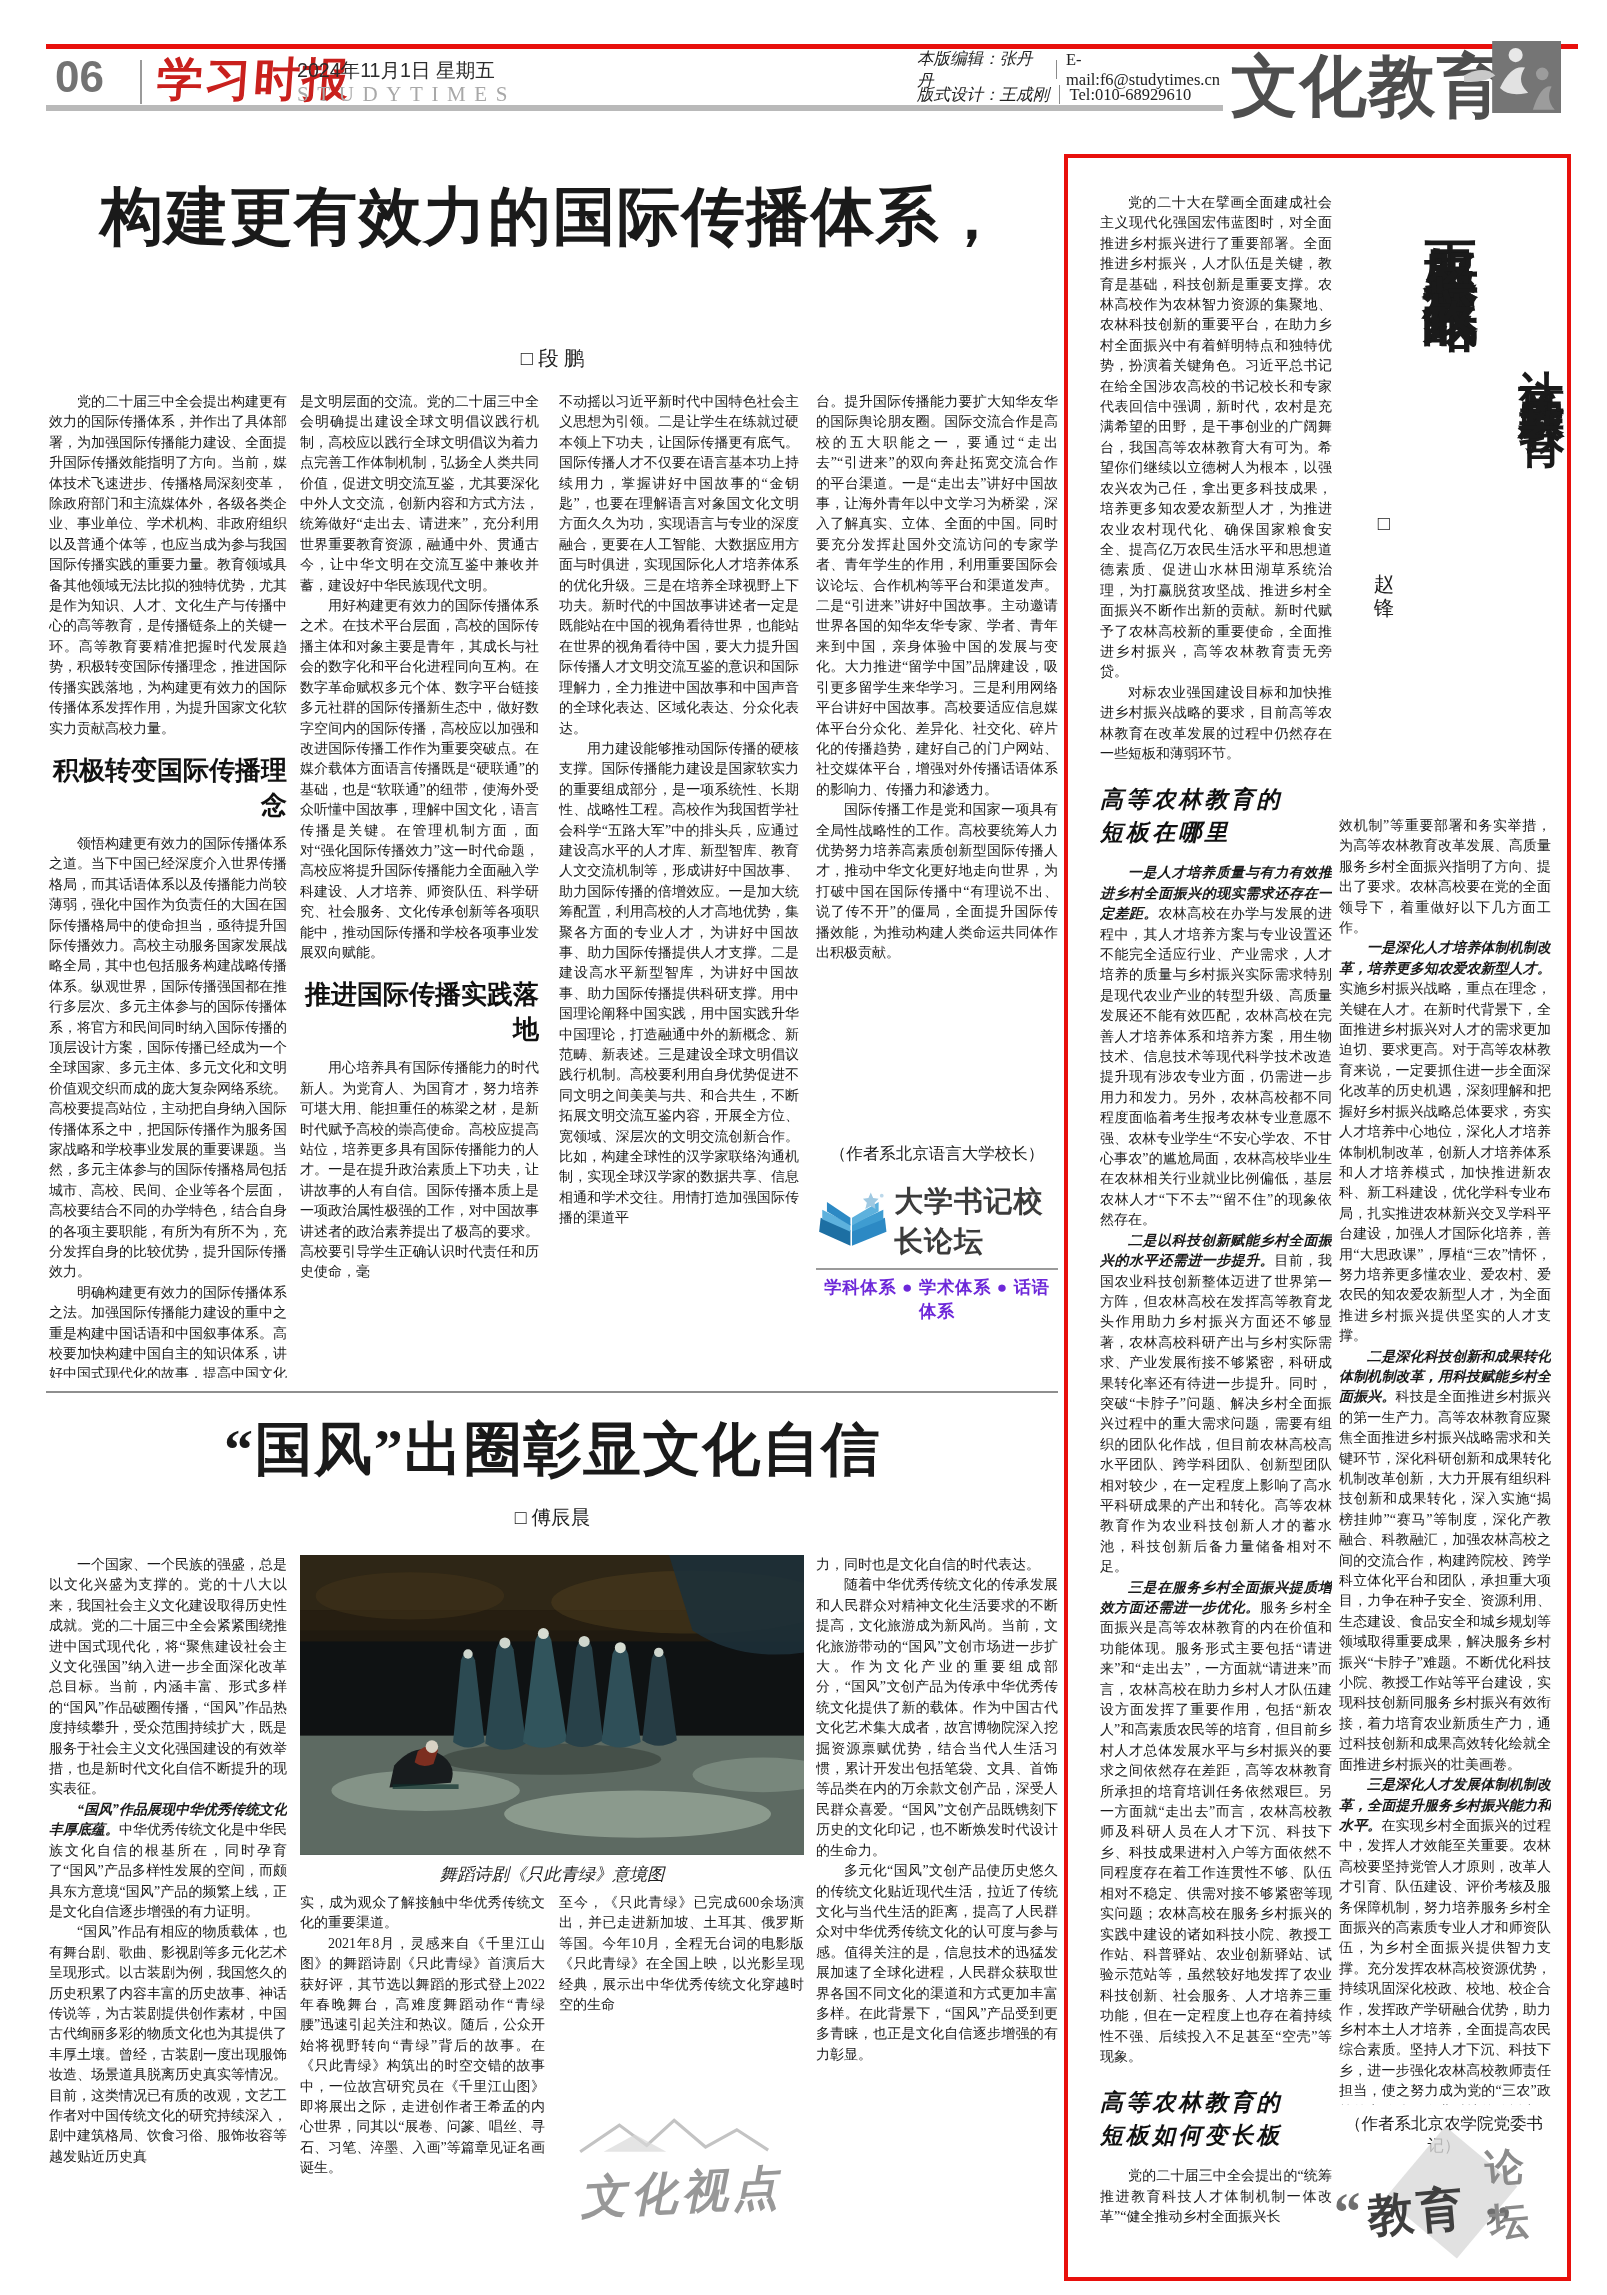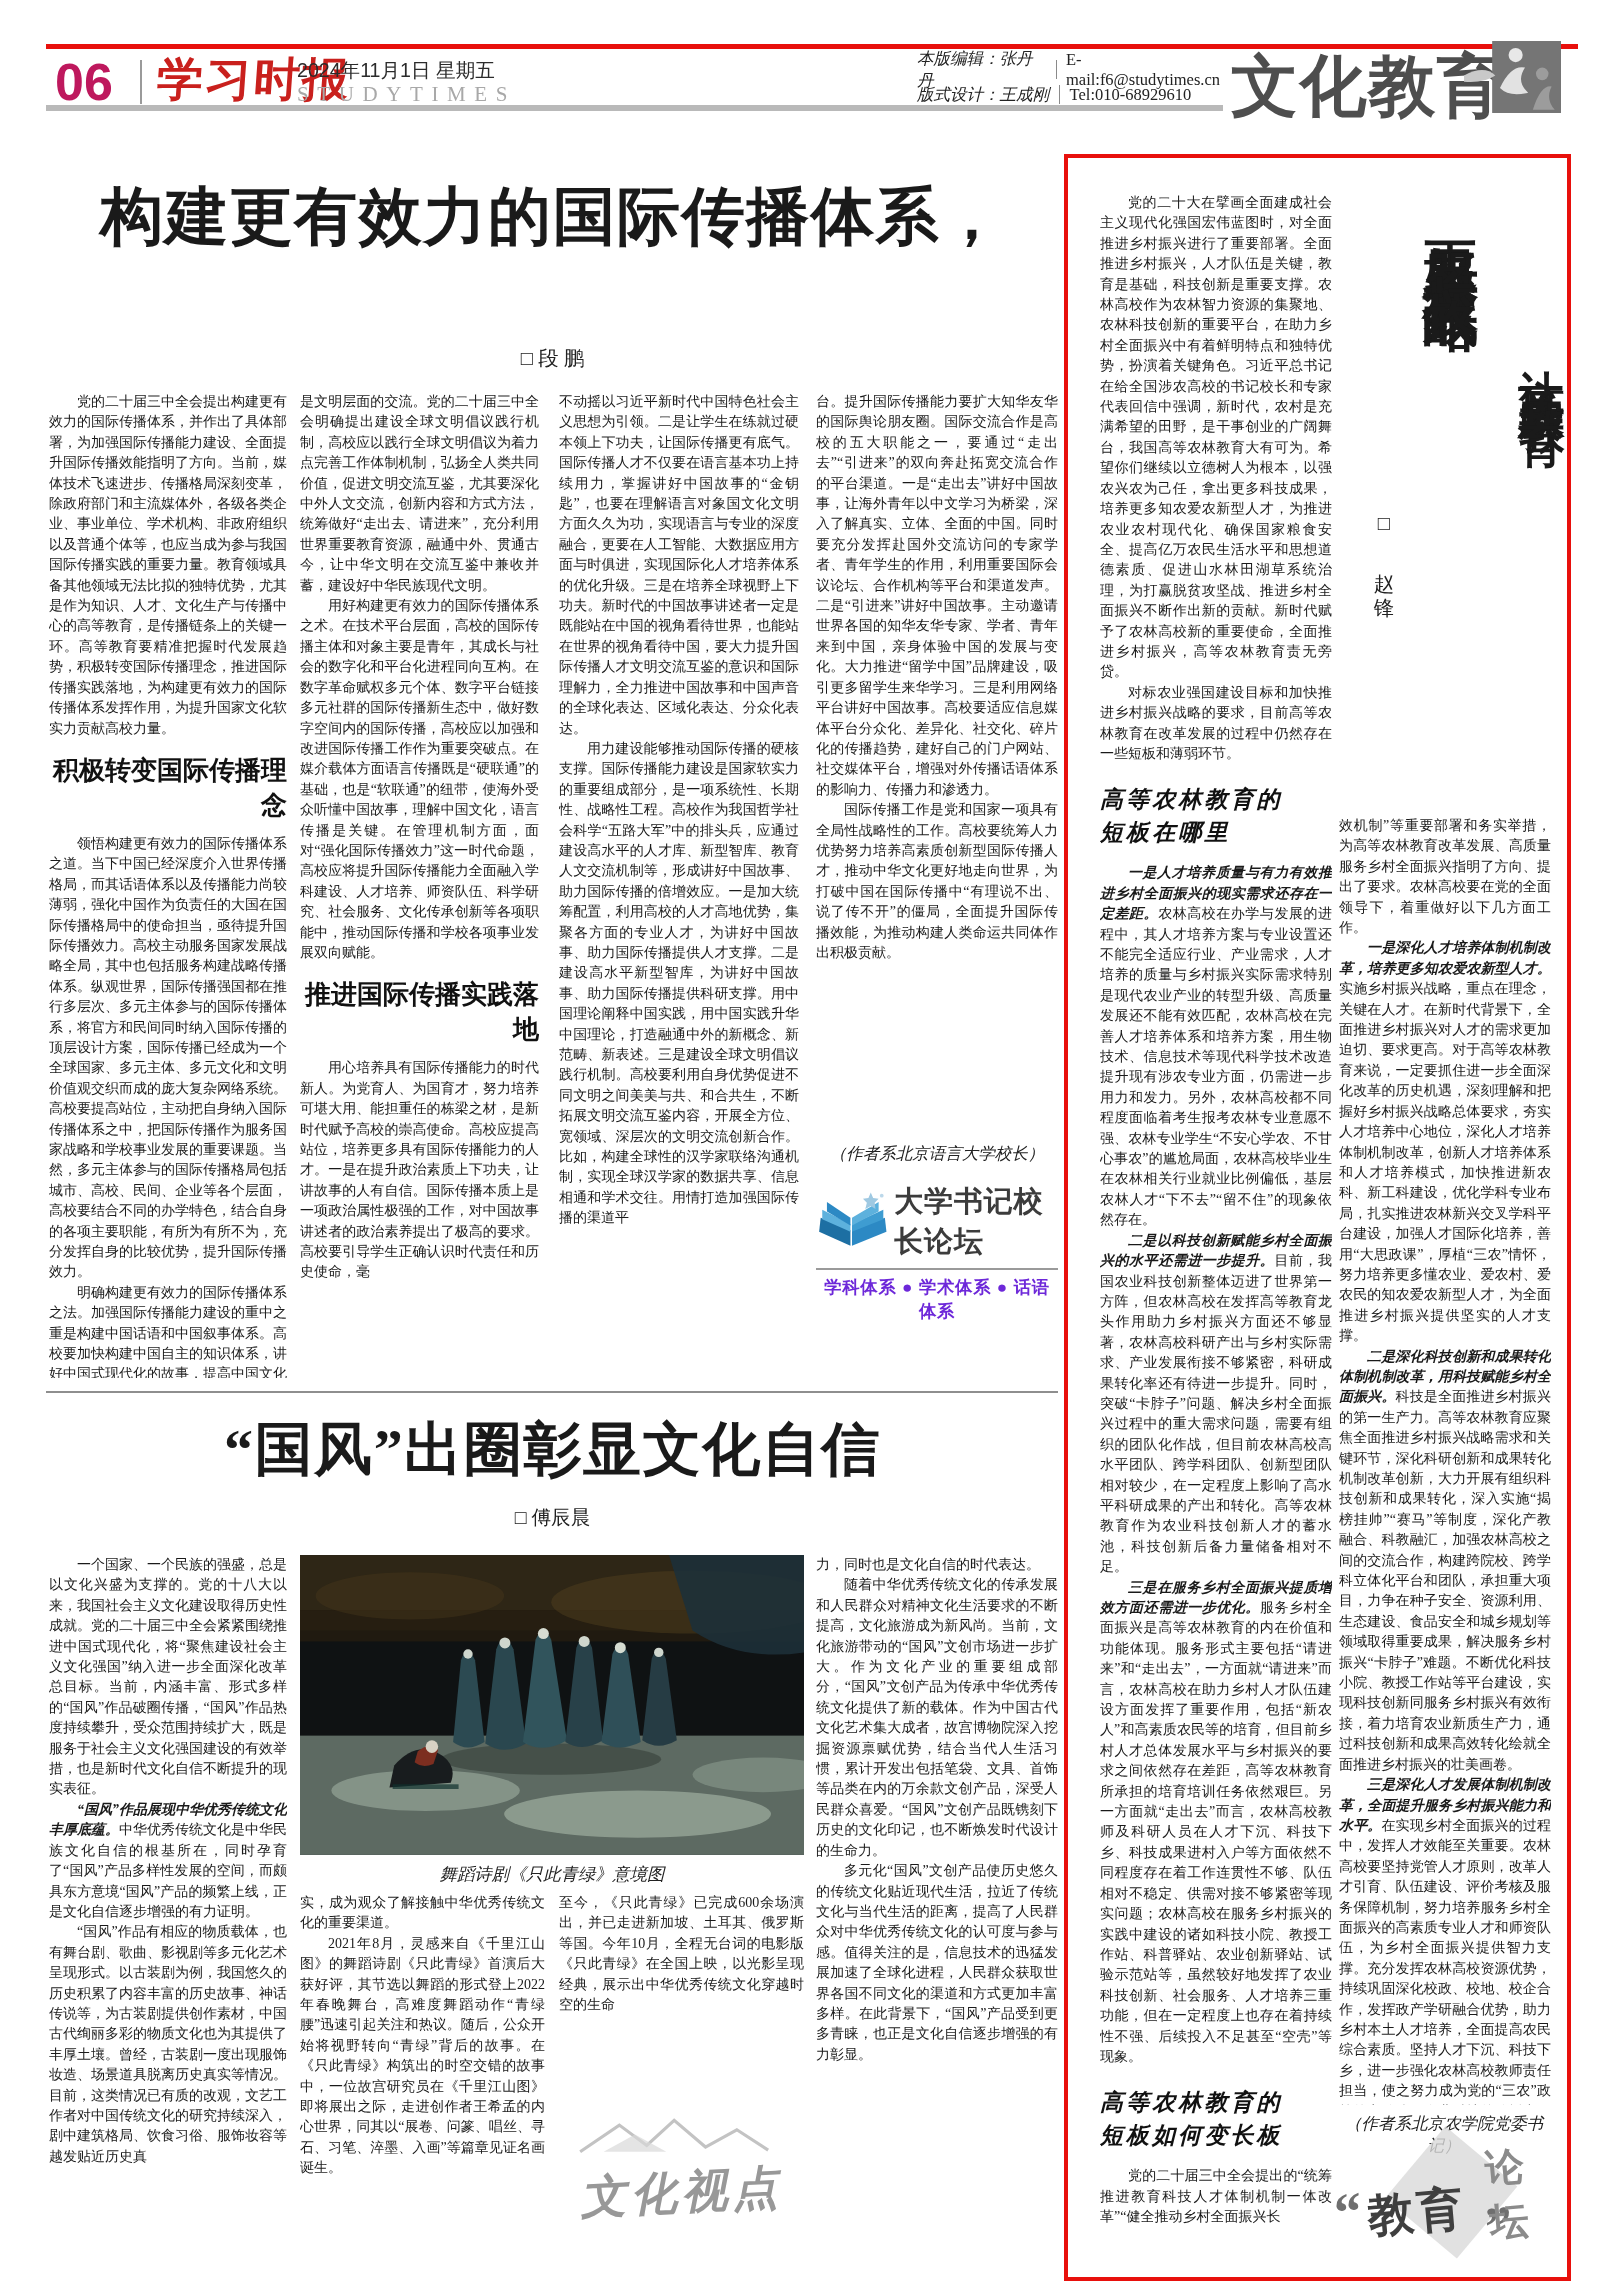--- a/index.html
+++ b/index.html
@@ -1,21 +1,21 @@
 <!DOCTYPE html>
 <html style="font-size:12.6px"><head>
 <meta charset="utf-8">
 <style>
   html,body{margin:0;padding:0;background:#e9e9e9;}
   #page{position:relative;width:1607px;height:2295px;background:#ffffff;overflow:hidden;
         font-family:"Liberation Serif",serif;color:#1a1a1a;}
   .abs{position:absolute;}
   
   .rule-red{left:46px;top:44px;width:1532px;height:4.7px;background:#e8100c;}
-  .hdr-num{left:55px;top:52px;font-family:"Liberation Sans",sans-serif;font-size:52px;font-weight:bold;color:#be185d;}
+  .hdr-num{left:55px;top:52px;font-family:"Liberation Sans",sans-serif;font-size:44px;font-weight:bold;color:#737373;}
   .hdr-div{left:140px;top:60px;width:2.4px;height:44px;background:#9a9a9a;}
   .masthead{left:157px;top:49px;font-size:46px;font-weight:bold;color:#c9201d;letter-spacing:2.4px;transform:skewX(-4deg);}
   .hdr-date{left:297px;top:57px;font-family:"Liberation Sans",sans-serif;font-size:19.6px;color:#2b2b2b;}
   .hdr-en{left:297px;top:82px;font-size:21px;color:#a8a8a8;letter-spacing:8.6px;}
   .ed-block{left:917px;top:57px;width:314px;font-size:16.5px;color:#222;}
   .ed-row{display:flex;align-items:center;height:25px;}
   .ed-label{width:133px;font-style:italic;}
   .ed-sep{width:0.8px;height:19px;background:#8a8a8a;margin:0 9.4px;}
   .section-ttl{left:1231px;top:41px;font-family:"Liberation Sans",sans-serif;font-size:67px;font-weight:bold;color:#4e4e4e;letter-spacing:1.6px;}
   .hdr-logo{left:1464px;top:41px;width:97px;height:72px;}
@@ -23,21 +23,21 @@
   
   .col{position:absolute;overflow:hidden;font-size:14px;line-height:20.4px;text-align:justify;}
   .p{margin:0;text-indent:2em;text-align:justify;}
   .cont{margin:0;text-indent:0;text-align:justify;}
   .sub{font-family:"Liberation Sans",sans-serif;font-weight:bold;font-size:26px;line-height:35px;
        text-align:right;text-indent:0;margin:14px 0 11px 0;color:#111;}
   .ksub{font-weight:bold;font-style:italic;font-size:23px;line-height:33px;text-align:left;
         text-indent:0;margin:19px 0 14px 0;letter-spacing:3.1px;color:#111;}
   .ksub span{display:block;}
   .klead{font-style:italic;font-weight:bold;}
-  .note{text-align:center;font-style:italic;font-size:16.5px;color:#222;}
+  .note{text-align:center;font-size:16.5px;color:#222;}
   
   .a1-t1{left:47px;top:174px;width:1011px;text-align:center;font-size:63px;font-weight:bold;letter-spacing:1.6px;}
   .a1-t2{left:47px;top:250px;width:1011px;text-align:center;font-size:63px;font-weight:bold;}
   .a1-by{left:47px;top:344px;width:1011px;text-align:center;font-size:20.4px;color:#222;}
   .a-div{left:46px;top:1391px;width:1012px;height:1.6px;background:#8e8e8e;}
   
   .forum{left:816px;top:1182px;width:242px;height:196px;}
   .forum-row{display:flex;align-items:center;gap:6.3px;}
   .forum-ttl{font-family:"Liberation Sans",sans-serif;font-size:29px;font-weight:bold;color:#3c3c3c;letter-spacing:0.8px;}
   .forum-hr{height:1.6px;background:#9a9a9a;margin:6.3px 0 4.7px 0;}

